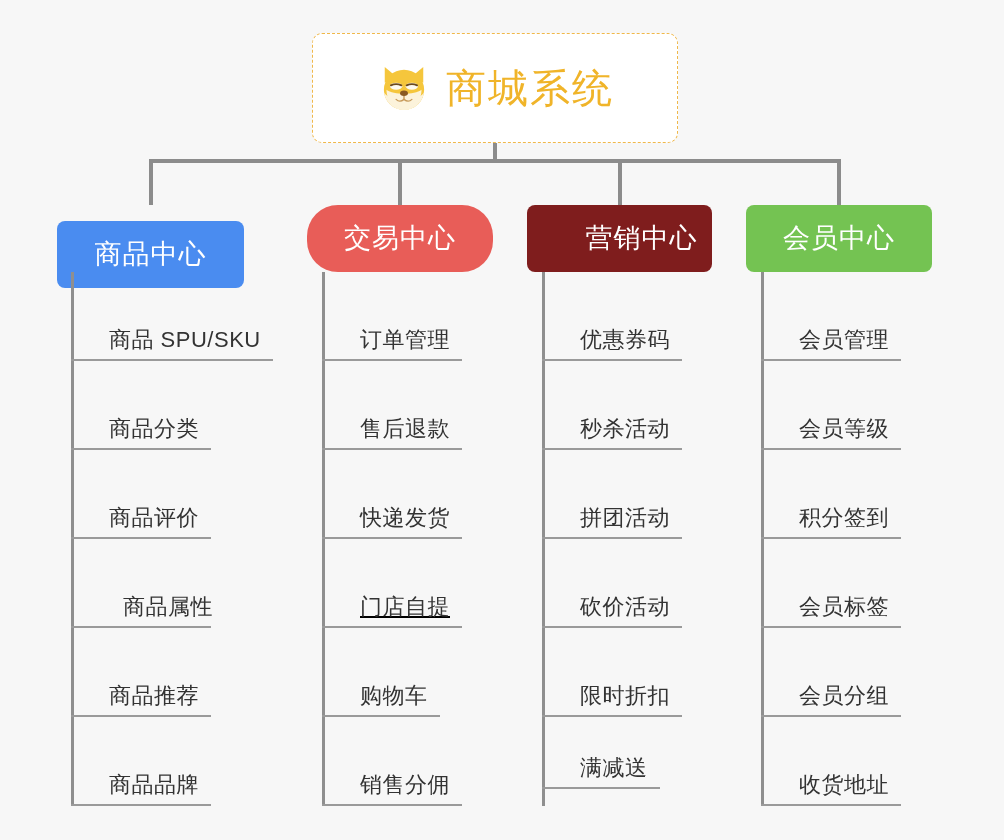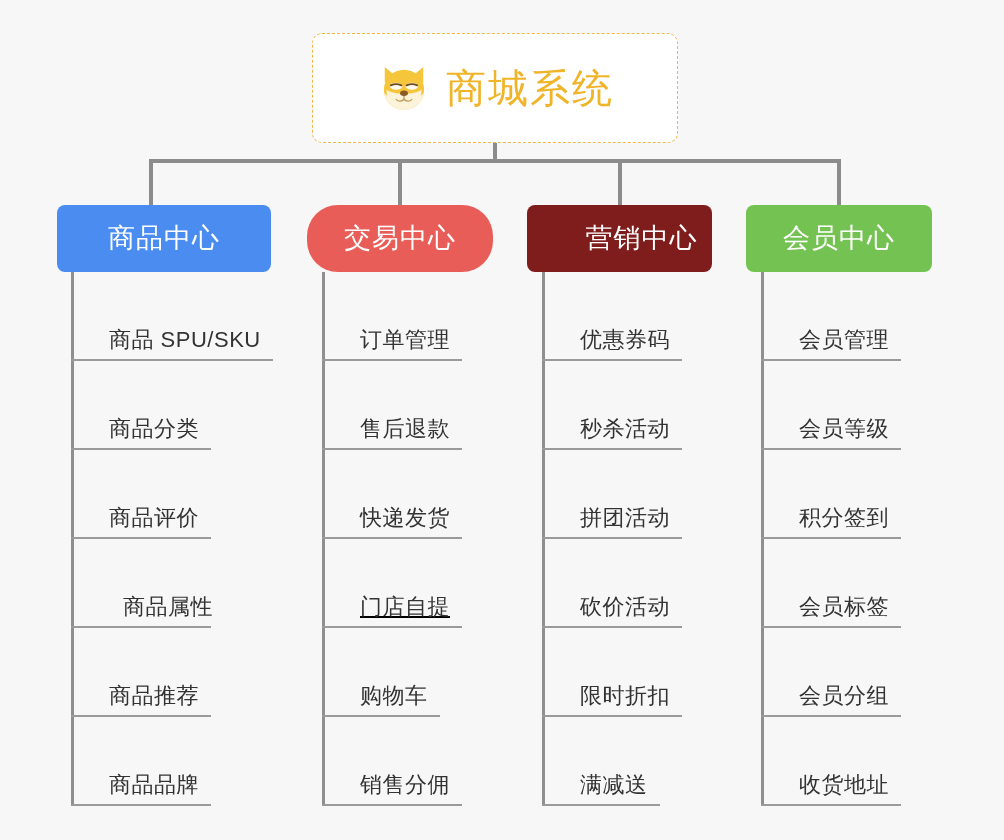--- a/index.html
+++ b/index.html
@@ -158,21 +158,21 @@
   </div>
 
   <div class="conn root-stem"></div>
   <div class="conn bus"></div>
   <div class="conn drop" id="drop-0" style="left: 148.5px;"></div>
   <div class="conn drop" id="drop-1" style="left: 398px;"></div>
   <div class="conn drop" id="drop-2" style="left: 617.5px;"></div>
   <div class="conn drop" id="drop-3" style="left: 837px;"></div>
 
   <div id="cats">
-      <div class="cat-box" style="left: 57px; width: 214px; background: rgb(74, 140, 240);">
+      <div class="cat-box" style="left: 57px; width: 187px; background: rgb(74, 140, 240); margin-top: 16px;">
         <div class="cat-label">商品中心</div>
       </div>
       <div class="cat-box" style="left: 307px; width: 186px; background: rgb(232, 93, 88); border-radius: 31px;">
         <div class="cat-label">交易中心</div>
       </div>
       <div class="cat-box" style="left: 527px; width: 185px; background: #7f1d1d; padding-left: 44px;">
         <div class="cat-label">营销中心</div>
       </div>
       <div class="cat-box" style="left: 746px; width: 186px; background: rgb(116, 195, 82);">
         <div class="cat-label">会员中心</div>
@@ -248,21 +248,21 @@
           <div class="leaf-underline" style="width: 140px;"></div>
         </div>
         <div class="leaf" style="top: 267px;">
           <span class="leaf-label">砍价活动</span>
           <div class="leaf-underline" style="width: 140px;"></div>
         </div>
         <div class="leaf" style="top: 356px; text-align: center;">
           <span class="leaf-label">限时折扣</span>
           <div class="leaf-underline" style="width: 140px;"></div>
         </div>
-        <div class="leaf" style="top: 445px;">
+        <div class="leaf" style="top: 428px;">
           <span class="leaf-label">满减送</span>
           <div class="leaf-underline" style="width: 118px;"></div>
         </div>
       </div>
       <div class="column" style="left: 761px;">
         <div class="col-spine" style="height: 534px;"></div>
         <div class="leaf" style="top: 0px;">
           <span class="leaf-label">会员管理</span>
           <div class="leaf-underline" style="width: 140px;"></div>
         </div>

